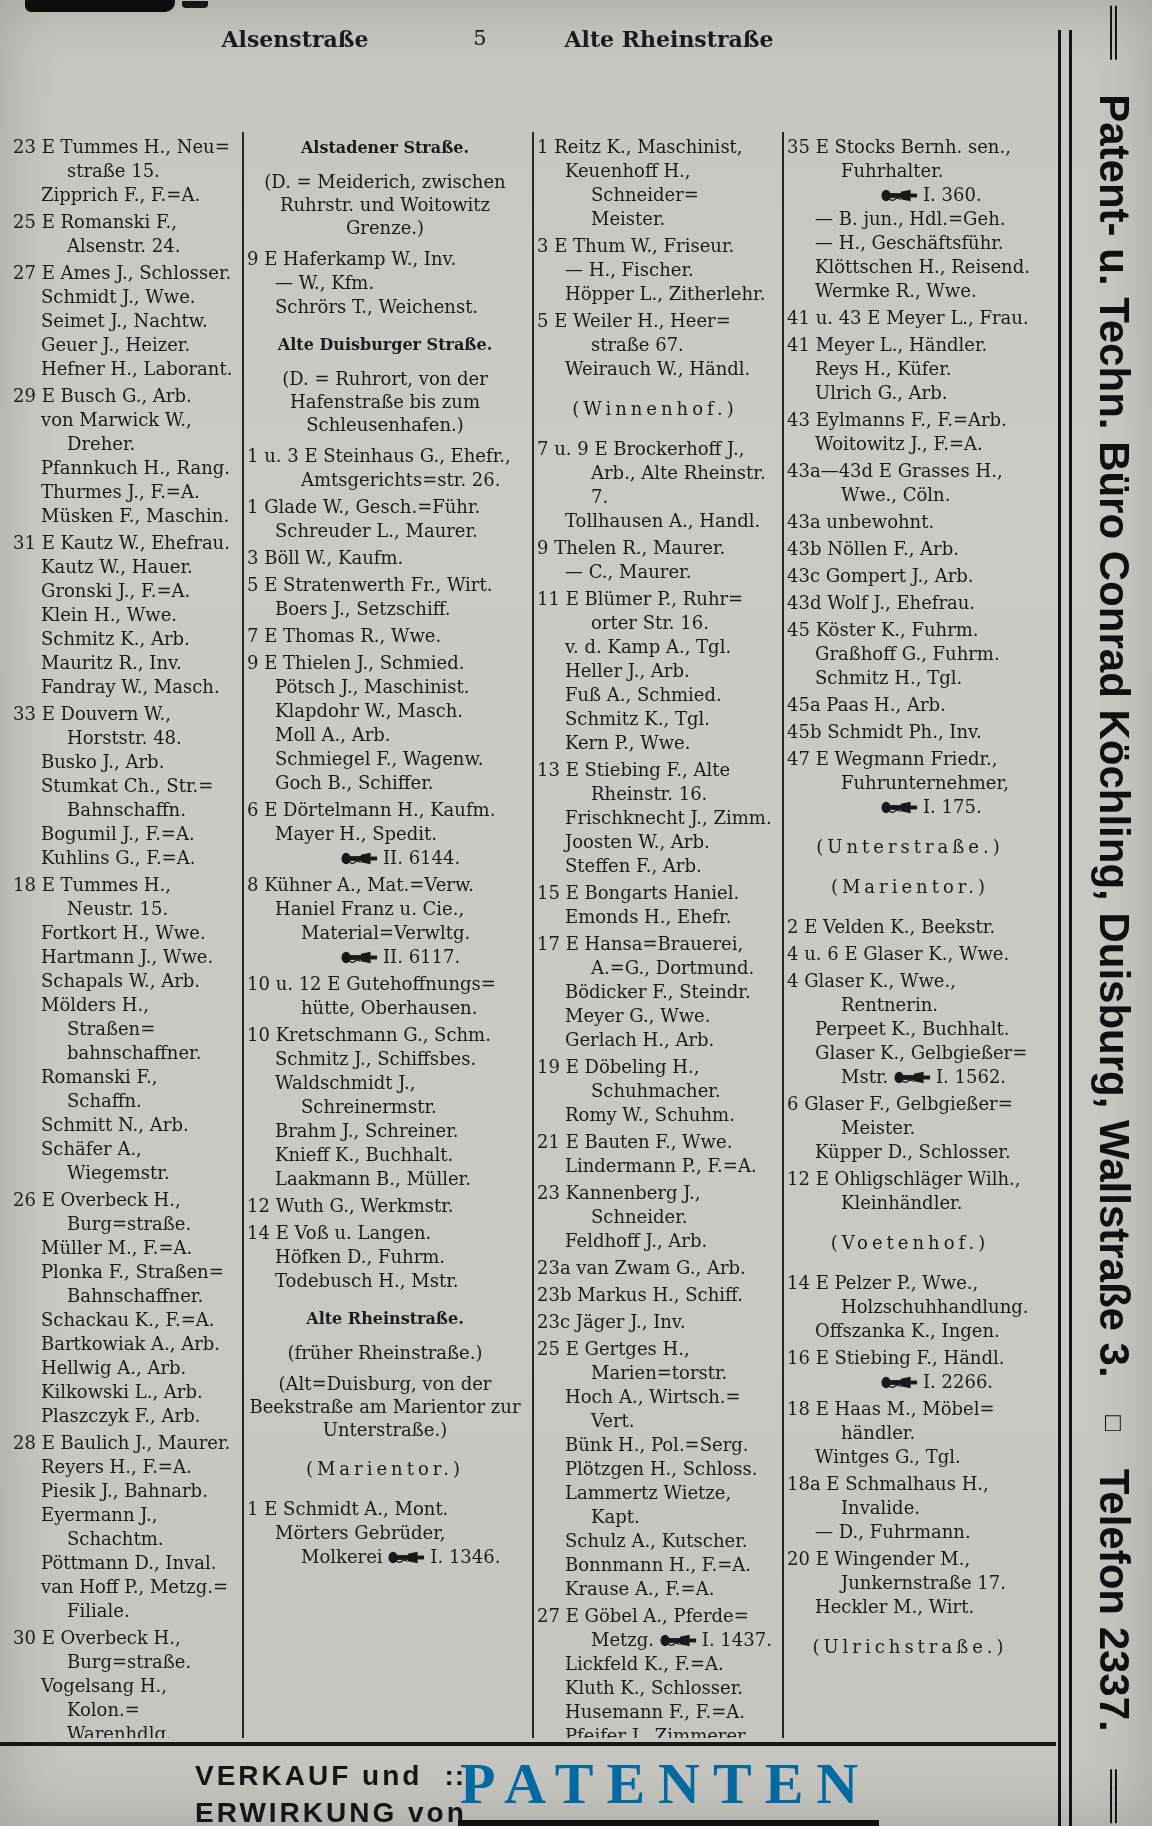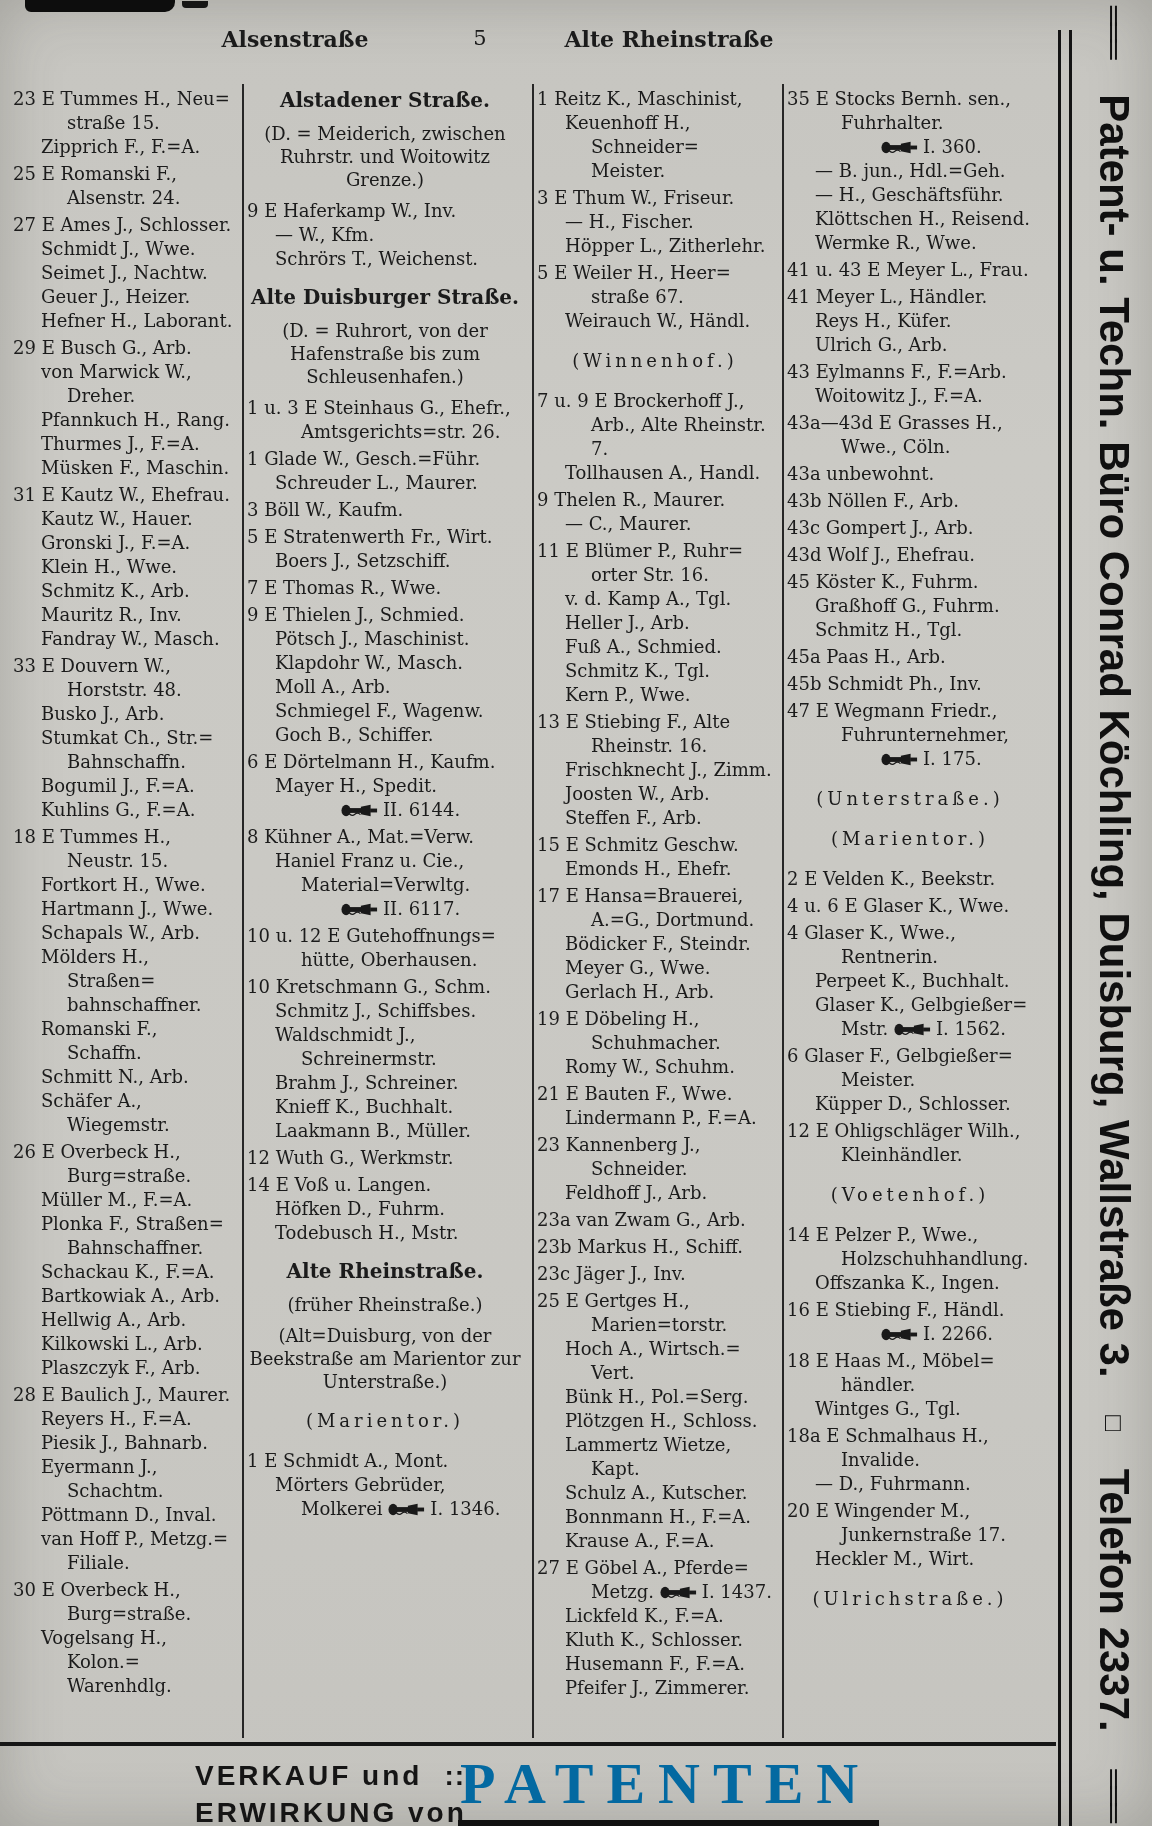--- a/index.html
+++ b/index.html
@@ -13,27 +13,27 @@
   .blob1{position:absolute;left:25px;top:0;width:150px;height:12px;background:#0d0d0d;border-radius:0 0 10px 6px;}
   .blob2{position:absolute;left:182px;top:1px;width:26px;height:7px;background:#161616;border-radius:0 0 4px 4px;}
   
   .hdr{position:absolute;top:26px;left:0;width:1056px;height:42px;}
   .hdr span{position:absolute;display:block;text-align:center;font-weight:bold;}
   .hdr-left{left:188px;width:214px;font-size:22px;}
   .hdr-num{left:456px;width:48px;font-size:21px;font-weight:normal !important;}
   .hdr-right{left:556px;width:226px;font-size:22px;}
   
   .cols{position:absolute;top:84px;left:10px;height:1654px;display:grid;grid-template-columns:234px 290px 250px 258px;}
-  .col{border-right:2px solid #262626;padding:0 9px 0 3px;overflow:hidden;font-size:18px;line-height:24px;}
+  .col{border-right:2px solid #262626;padding:0 9px 0 3px;overflow:hidden;font-size:18px;line-height:24px;margin-top:48px;}
   .col:last-child{border-right:none;}
   .e{padding-left:54px;text-indent:-54px;}
   .e.n{margin-top:3px;}
   .e.c{text-indent:-26px;}
   .num{white-space:pre;}
-  .head{font-size:20px;font-weight:bold;text-align:center;line-height:28px;margin:12px 0 8px;}
+  .head{font-size:16px;font-weight:bold;text-align:center;line-height:28px;margin:12px 0 8px;}
   .head:first-child{margin-top:2px;}
   .note{text-align:center;line-height:23px;margin:2px 0 8px;}
   .spaced{text-align:center;letter-spacing:4px;margin:16px 0;}
   .telline{text-indent:0;padding-left:40px;}
   .telin{white-space:nowrap;}
   .telsvg{width:37px;height:13px;fill:#191919;vertical-align:-1px;margin-right:5px;}
   
   .footer-rule{position:absolute;left:0;top:1742px;width:1056px;height:4px;background:#161616;}
   .ad-left{position:absolute;left:195px;top:1757px;font-family:"Liberation Sans",sans-serif;font-weight:bold;font-size:28px;letter-spacing:3px;line-height:37px;color:#151515;white-space:nowrap;}
   .ad-colons{margin-left:22px;letter-spacing:1px;}
@@ -192,21 +192,21 @@
         <div class="e n"><span class="num">11 </span><span>E Blümer P., Ruhr=​orter Str. 16.</span></div>
         <div class="e c"><span>v. d. Kamp A., Tgl.</span></div>
         <div class="e c"><span>Heller J., Arb.</span></div>
         <div class="e c"><span>Fuß A., Schmied.</span></div>
         <div class="e c"><span>Schmitz K., Tgl.</span></div>
         <div class="e c"><span>Kern P., Wwe.</span></div>
         <div class="e n"><span class="num">13 </span><span>E Stiebing F., Alte Rheinstr. 16.</span></div>
         <div class="e c"><span>Frischknecht J., Zimm.</span></div>
         <div class="e c"><span>Joosten W., Arb.</span></div>
         <div class="e c"><span>Steffen F., Arb.</span></div>
-        <div class="e n"><span class="num">15 </span><span>E Schmitz Geschw.</span></div>
+        <div class="e n"><span class="num">15 </span><span>E Bongarts Haniel.</span></div>
         <div class="e c"><span>Emonds H., Ehefr.</span></div>
         <div class="e n"><span class="num">17 </span><span>E Hansa=​Brauerei, A.=​G., Dortmund.</span></div>
         <div class="e c"><span>Bödicker F., Steindr.</span></div>
         <div class="e c"><span>Meyer G., Wwe.</span></div>
         <div class="e c"><span>Gerlach H., Arb.</span></div>
         <div class="e n"><span class="num">19 </span><span>E Döbeling H., Schuhmacher.</span></div>
         <div class="e c"><span>Romy W., Schuhm.</span></div>
         <div class="e n"><span class="num">21 </span><span>E Bauten F., Wwe.</span></div>
         <div class="e c"><span>Lindermann P., F.=​A.</span></div>
         <div class="e n"><span class="num">23 </span><span>Kannenberg J., Schneider.</span></div>

